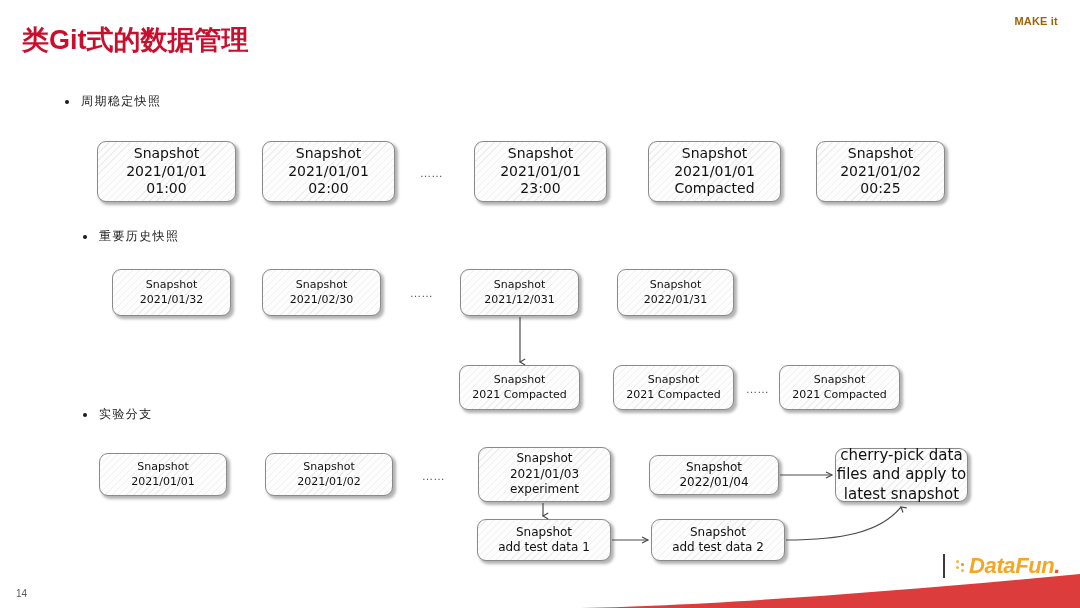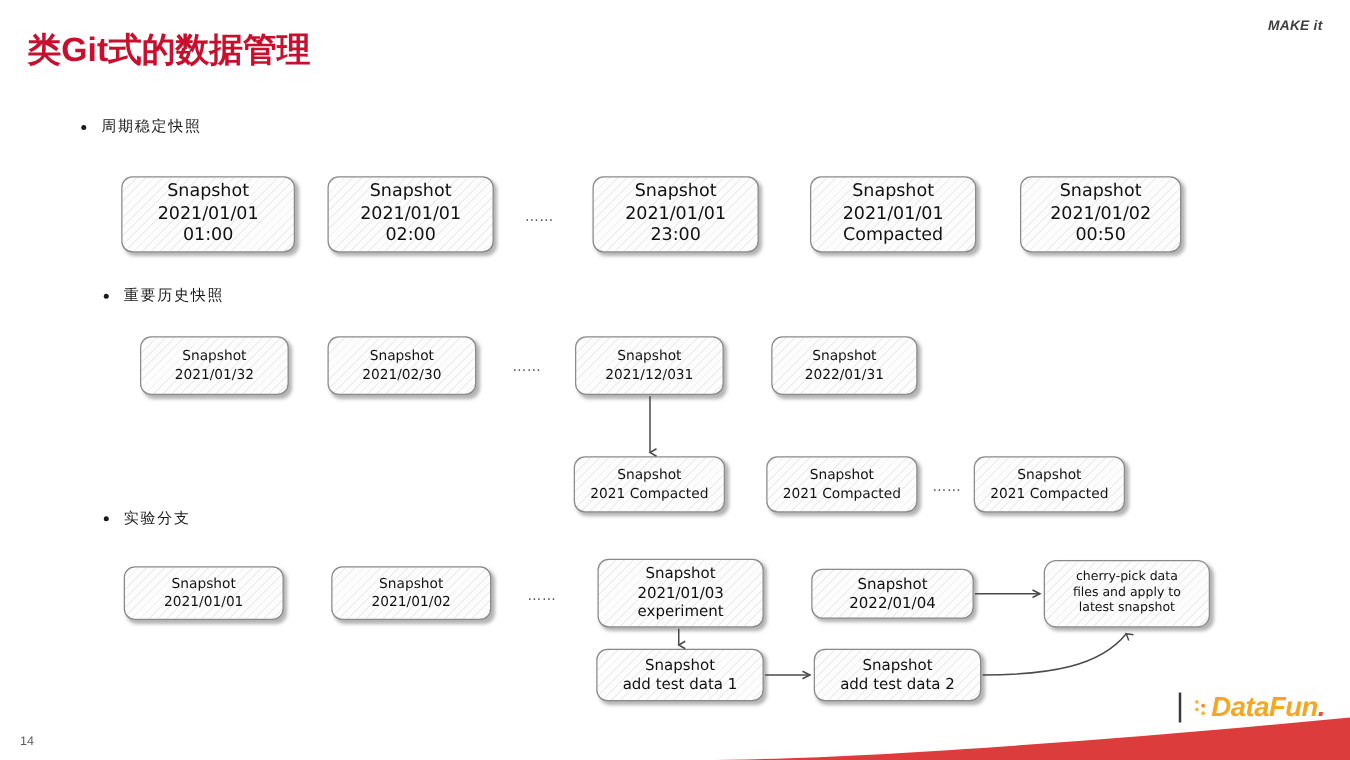--- a/index.html
+++ b/index.html
@@ -33,22 +33,21 @@
     white-space: nowrap;
   }
 
   
   .makeit-logo {
     position: absolute;
     right: 22px;
     top: 16px;
     text-align: right;
     line-height: 1;
-    color: #404040;
-    font-style: italic;
+    color: #a16207;
   }
   .makeit-logo .mk-small {
     font-size: 11px;
     font-weight: bold;
     letter-spacing: 0.2px;
     display: block;
     text-align: left;
     margin-left: 6px;
   }
   .makeit-logo .mk-big {
@@ -97,21 +96,21 @@
     justify-content: center;
     font-family: "DejaVu Sans", sans-serif;
     color: #111;
     line-height: 1.28;
   }
   .node span { display: block; white-space: nowrap; }
 
   .node.sz-lg  { font-size: 14px; }
   .node.sz-md  { font-size: 12px; }
   .node.sz-sm  { font-size: 11px; }
-  .node.sz-xs  { font-size: 10px; border-radius: 10px; }
+  .node.sz-xs  { font-size: 15px; }
 
   
   .ellipsis {
     position: absolute;
     font-size: 11px;
     color: #5a5a5a;
     letter-spacing: 0.5px;
     font-family: "DejaVu Sans", sans-serif;
     white-space: nowrap;
   }
@@ -225,21 +224,21 @@
     <span>23:00</span>
   </div>
   <div class="node sz-lg" style="left:648px; top:141px; width:133px; height:61px;">
     <span>Snapshot</span>
     <span>2021/01/01</span>
     <span>Compacted</span>
   </div>
   <div class="node sz-lg" style="left:816px; top:141px; width:129px; height:61px;">
     <span>Snapshot</span>
     <span>2021/01/02</span>
-    <span>00:50</span>
+    <span>00:25</span>
   </div>
 
   <div class="bullet" style="left:80px; top:228px;">
     <span class="dot"></span>
     <span class="btext">重要历史快照</span>
   </div>
 
   <div class="node sz-sm" style="left:112px; top:269px; width:119px; height:47px;">
     <span>Snapshot</span>
     <span>2021/01/32</span>

